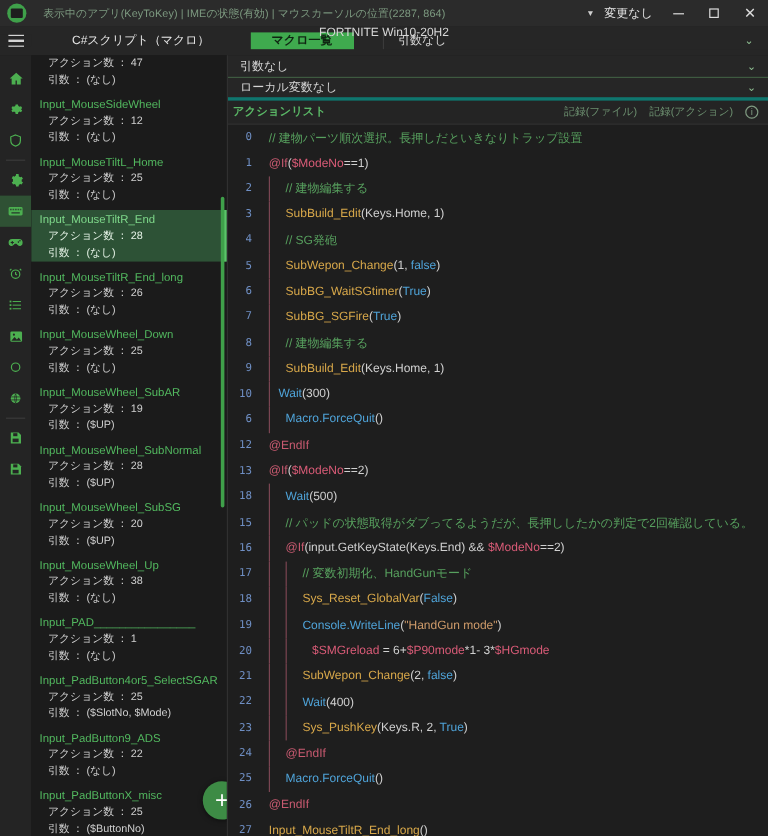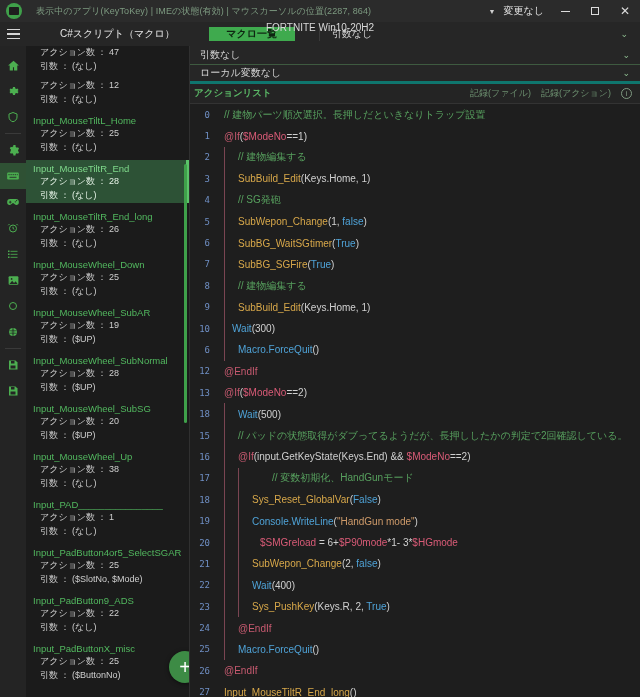--- a/index.html
+++ b/index.html
@@ -304,20 +304,21 @@
     </div>
 
     <div class="macrolist">
       <div class="ml-scroll" id="ml-scroll">
           <div class="m-item">
             <div class="m-sub">アクション数 ： 47</div>
             <div class="m-sub">引数 ： (なし)</div>
           </div>
           <div class="m-gap"></div>
           <div class="m-item">
+            <div class="m-name">Input_MouseSideWheel</div>
             <div class="m-sub">アクション数 ： 12</div>
             <div class="m-sub">引数 ： (なし)</div>
           </div>
           <div class="m-gap"></div>
           <div class="m-item">
             <div class="m-name">Input_MouseTiltL_Home</div>
             <div class="m-sub">アクション数 ： 25</div>
             <div class="m-sub">引数 ： (なし)</div>
           </div>
           <div class="m-gap"></div>
@@ -489,21 +490,21 @@
           </div>
           <div class="cl">
             <span class="ln">16</span>
             <span class="guide" style="left: 34px;"></span>
             <span class="txt" style="margin-left: 22px;"><span class="c-dir">@If</span><span class="c-plain">(input.GetKeyState(Keys.End) &amp;&amp; </span><span class="c-var">$ModeNo</span><span class="c-plain">==2)</span></span>
           </div>
           <div class="cl">
             <span class="ln">17</span>
             <span class="guide" style="left: 34px;"></span>
             <span class="guide" style="left: 48px;"></span>
-            <span class="txt" style="margin-left: 56px;"><span class="c-com">// 変数初期化、HandGunモード</span></span>
+            <span class="txt" style="margin-left: 36px;"><span class="c-com">// 変数初期化、HandGunモード</span></span>
           </div>
           <div class="cl">
             <span class="ln">18</span>
             <span class="guide" style="left: 34px;"></span>
             <span class="guide" style="left: 48px;"></span>
             <span class="txt" style="margin-left: 36px;"><span class="c-fn">Sys_Reset_GlobalVar</span><span class="c-plain">(</span><span class="c-blue">False</span><span class="c-plain">)</span></span>
           </div>
           <div class="cl">
             <span class="ln">19</span>
             <span class="guide" style="left: 34px;"></span>

